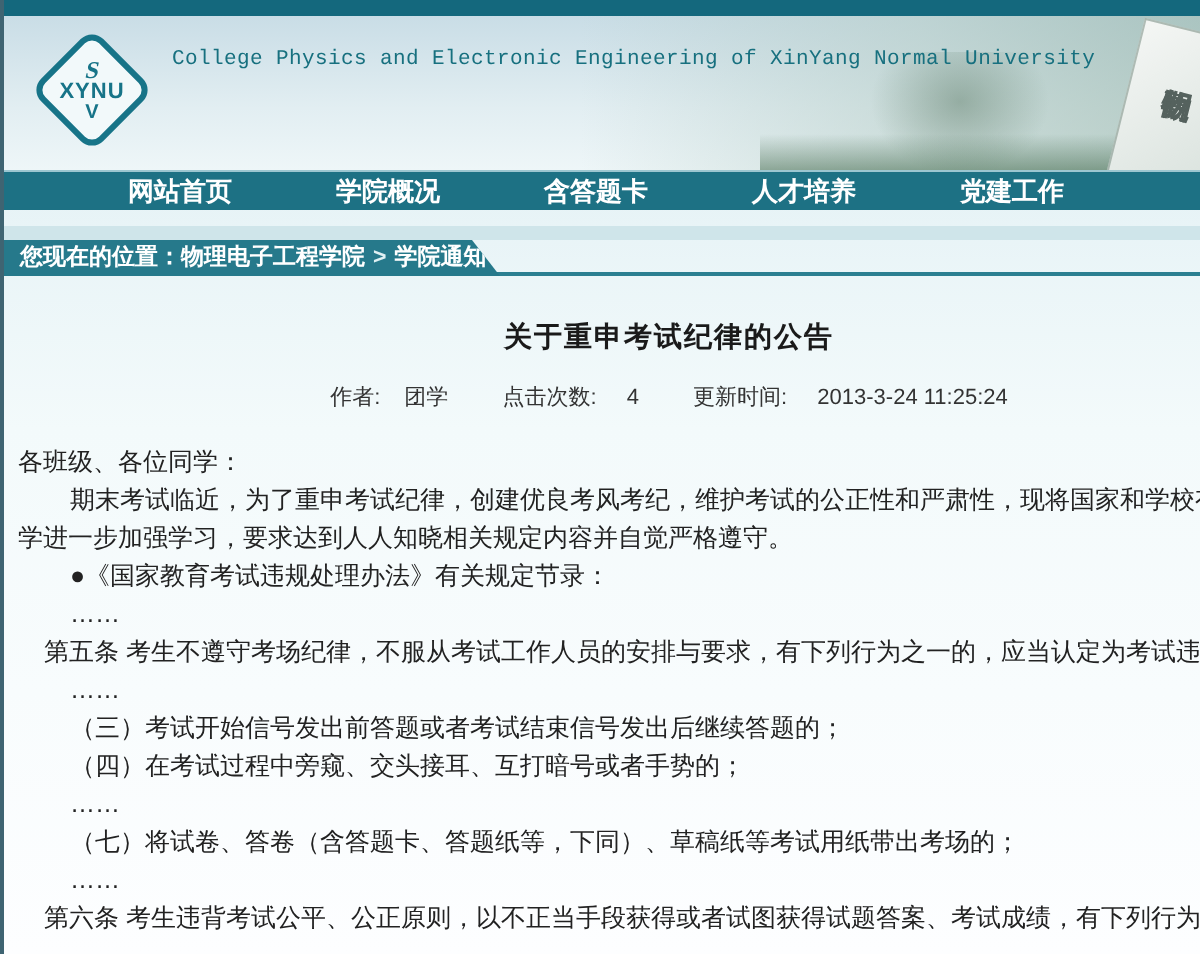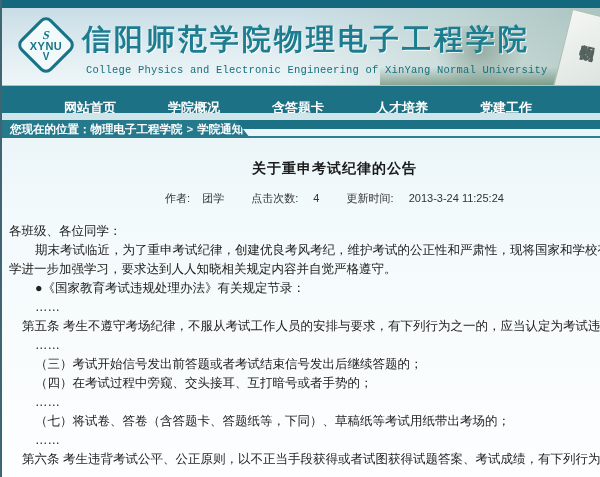--- a/index.html
+++ b/index.html
@@ -69,21 +69,21 @@
     text-shadow:1px 1px 0 rgba(255,255,255,.8);
   }
   .site-subtitle{
     margin-top:4px; margin-left:4px;
     font-family:Liberation Mono, monospace;
     font-size:10.5px; color:#17707f; letter-spacing:.2px;
   }
 
   
   .nav{
-    position:absolute; left:0; top:85px; width:100%; height:44px;
+    position:absolute; left:0; top:85px; width:100%; height:20px;
     background:#1d7184; border-top:1px solid #9cc6d0;
     display:flex; align-items:center;
   }
   .nav-item{
     color:#ffffff; font-size:13px; font-weight:bold;
     padding:0 14px; white-space:nowrap; cursor:pointer;
   }
   .nav-item:first-child{ margin-left:48px; }
   .nav-item + .nav-item{ margin-left:24px;font-family:Liberation Mono, monospace; }
 
@@ -142,21 +142,20 @@
       <div class="diamond">
         <div class="diamond-inner">
           <span class="logo-s">S</span>
           <span class="logo-txt">XYNU</span>
           <span class="logo-v">V</span>
         </div>
       </div>
     </div>
 
     <div class="titles">
-      <div class="site-title">信阳师范学院物理电子工程学院</div>
       <div class="site-subtitle">College Physics and Electronic Engineering of XinYang Normal University</div>
     </div>
   </div>
 
   <div class="nav" id="nav">
       <div class="nav-item">网站首页</div>
       <div class="nav-item">学院概况</div>
       <div class="nav-item">含答题卡</div>
       <div class="nav-item">人才培养</div>
       <div class="nav-item">党建工作</div>

